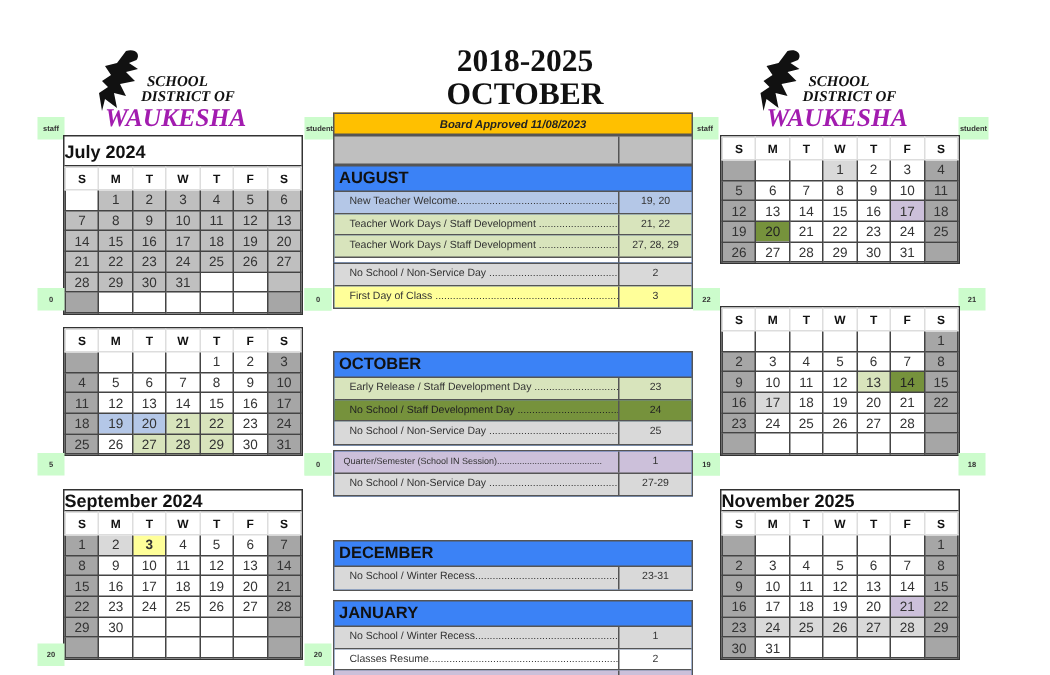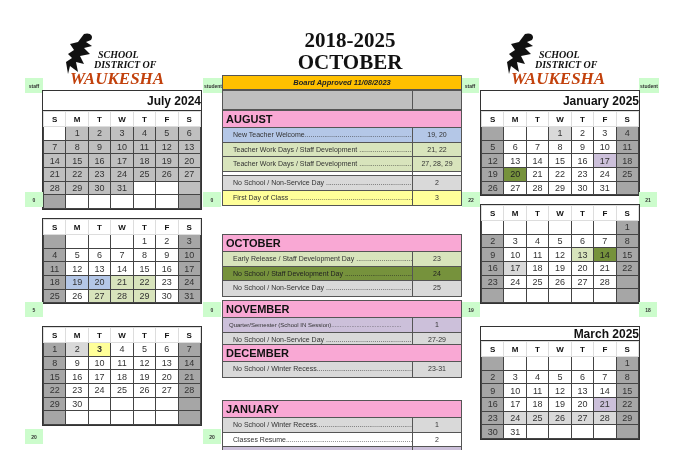--- a/index.html
+++ b/index.html
@@ -1,30 +1,30 @@
 <!DOCTYPE html>
 <html><head>
 <meta charset="utf-8">
 <style>
 *{box-sizing:border-box;margin:0;padding:0}
 body{width:700px;height:450px;background:#fff;position:relative;overflow:hidden;font-family:"Liberation Sans",sans-serif;color:#222}
 .logo{position:absolute;width:130px;height:50px}
 .logo svg{position:absolute;left:0;top:0}
 .logo .t1,.logo .t2{position:absolute;font-family:"Liberation Serif",serif;font-style:italic;font-weight:bold;font-size:10px;line-height:10px;color:#111}
-.logo .t3{position:absolute;font-family:"Liberation Serif",serif;font-style:italic;font-weight:bold;font-size:17px;line-height:17px;color:#c2410c}
+.logo .t3{position:absolute;font-family:"Liberation Serif",serif;font-style:italic;font-weight:bold;font-size:17px;line-height:17px;color:#a21caf}
 .title{position:absolute;left:270px;width:160px;text-align:center;font-family:"Liberation Serif",serif;font-weight:bold;color:#111}
 .tag{position:absolute;background:#ccfccc;font-size:5px;font-weight:bold;color:#333;display:flex;align-items:center;justify-content:center;height:15px;width:18px}
 .cal{position:absolute;width:160px;border:1.5px solid #333;background:#fff}
-.cal .hd{height:20px;border-bottom:1.5px solid #333;text-align:right;font-weight:bold;font-size:12px;line-height:20px;color:#111}
+.cal .hd{height:20px;border-bottom:1.5px solid #333;text-align:left;font-weight:bold;font-size:12px;line-height:20px;color:#111}
 .cal table{border-collapse:collapse;width:100%}
 .cal td{width:22.8px;height:13.7px;border:1px solid #444;text-align:center;font-size:9px;color:#333;padding:0}
 .cal tr.dow td{font-weight:bold;font-size:8px;border-color:#ddd;height:15px;color:#111}
 .g{background:#a6a6a6}.lg{background:#bfbfbf}.xg{background:#d9d9d9}.w{background:#fff}
 .bl{background:#b4c7e7}.lgr{background:#d8e4bc}.dgr{background:#76923c;color:#222!important}.pu{background:#ccc0da}.ye{background:#ffff99}
-.ev{position:absolute;left:222px;width:240px;border:1px solid #555;background:#f9a8d4}
+.ev{position:absolute;left:222px;width:240px;border:1px solid #555;background:#3b82f6}
 .ev .mh{font-weight:bold;font-size:11px;height:17px;line-height:17px;padding-left:3px;color:#111;border-bottom:1px solid #555}
 .ev .row{display:flex;height:14.5px;border-bottom:1px solid #555;font-size:7px;color:#333}
 .ev .row:last-child{border-bottom:none}
 .ev .row .d{flex:1;padding-left:10px;line-height:14px;border-right:1px solid #555;overflow:hidden;white-space:nowrap}
 .ev .row .v{width:48px;text-align:center;line-height:14px}
 .board{position:absolute;left:222px;top:75px;width:240px;height:15px;background:#ffc000;border:1px solid #555;font-size:7.5px;font-weight:bold;font-style:italic;text-align:center;line-height:13px;color:#222}
 .grayhdr{position:absolute;left:222px;top:90px;width:240px;height:20px;background:#bfbfbf;border:1px solid #555;display:flex}
 .grayhdr div:first-child{flex:1;border-right:1px solid #555}
 .grayhdr div:last-child{width:48px}
 </style>
@@ -186,20 +186,21 @@
           <td class="w">30</td>
           <td class="g">31</td>
         </tr>
   </tbody>
     </table>
 </div>
 <div class="tag" style="left:25px;top:302px">5</div>
 <div class="tag" style="left:203px;top:302px">0</div>
 
 <div class="cal" style="left:42px;top:326px">
+  <div class="hd" style="height:14px;line-height:14px">September 2024</div>
   <table>
     <tbody>
         <tr class="dow">
           <td>S</td>
           <td>M</td>
           <td>T</td>
           <td>W</td>
           <td>T</td>
           <td>F</td>
           <td>S</td>
@@ -313,34 +314,33 @@
       <div class="d">No School / Staff Development Day .....................................</div>
       <div class="v">24</div>
     </div>
   <div class="row xg">
       <div class="d">No School / Non-Service Day ................................................</div>
       <div class="v">25</div>
     </div>
 </div>
 
 <div class="ev" style="top:300px">
-  <div class="mh">NOVEMBER</div>
   <div class="row pu">
       <div class="d" style="font-size:6px;padding-left:6px">Quarter/Semester (School IN Session)..........................................</div>
       <div class="v">1</div>
     </div>
   <div class="row xg">
       <div class="d">No School / Non-Service Day ................................................</div>
       <div class="v">27-29</div>
     </div>
 </div>
 <div class="tag" style="left:203px;top:302px">0</div>
 <div class="tag" style="left:462px;top:302px">19</div>
 
-<div class="ev" style="top:344px">
+<div class="ev" style="top:360px">
   <div class="mh">DECEMBER</div>
   <div class="row xg">
       <div class="d">No School / Winter Recess......................................................</div>
       <div class="v">23-31</div>
     </div>
 </div>
 
 <div class="ev" style="top:400px;border-bottom:none">
   <div class="mh">JANUARY</div>
   <div class="row xg">
@@ -351,21 +351,20 @@
       <div class="d">Classes Resume.....................................................................</div>
       <div class="v">2</div>
     </div>
   <div class="row pu">
       <div class="d" style="font-size:6px;padding-left:6px">Quarter/Semester (School IN Session)..........................................</div>
       <div class="v">17</div>
     </div>
 </div>
 
 <div class="cal" style="left:480px;top:90px">
-  <div class="hd">January 2025</div>
   <table>
     <tbody>
         <tr class="dow">
           <td>S</td>
           <td>M</td>
           <td>T</td>
           <td>W</td>
           <td>T</td>
           <td>F</td>
           <td>S</td>
@@ -486,21 +485,21 @@
           <td class="w"></td>
           <td class="g"></td>
         </tr>
   </tbody>
     </table>
 </div>
 <div class="tag" style="left:462px;top:302px">19</div>
 <div class="tag" style="left:639px;top:302px">18</div>
 
 <div class="cal" style="left:480px;top:326px">
-  <div class="hd" style="height:14px;line-height:14px">March 2025</div>
+  <div class="hd" style="height:14px;line-height:14px">November 2025</div>
   <table>
     <tbody>
         <tr class="dow">
           <td>S</td>
           <td>M</td>
           <td>T</td>
           <td>W</td>
           <td>T</td>
           <td>F</td>
           <td>S</td>

